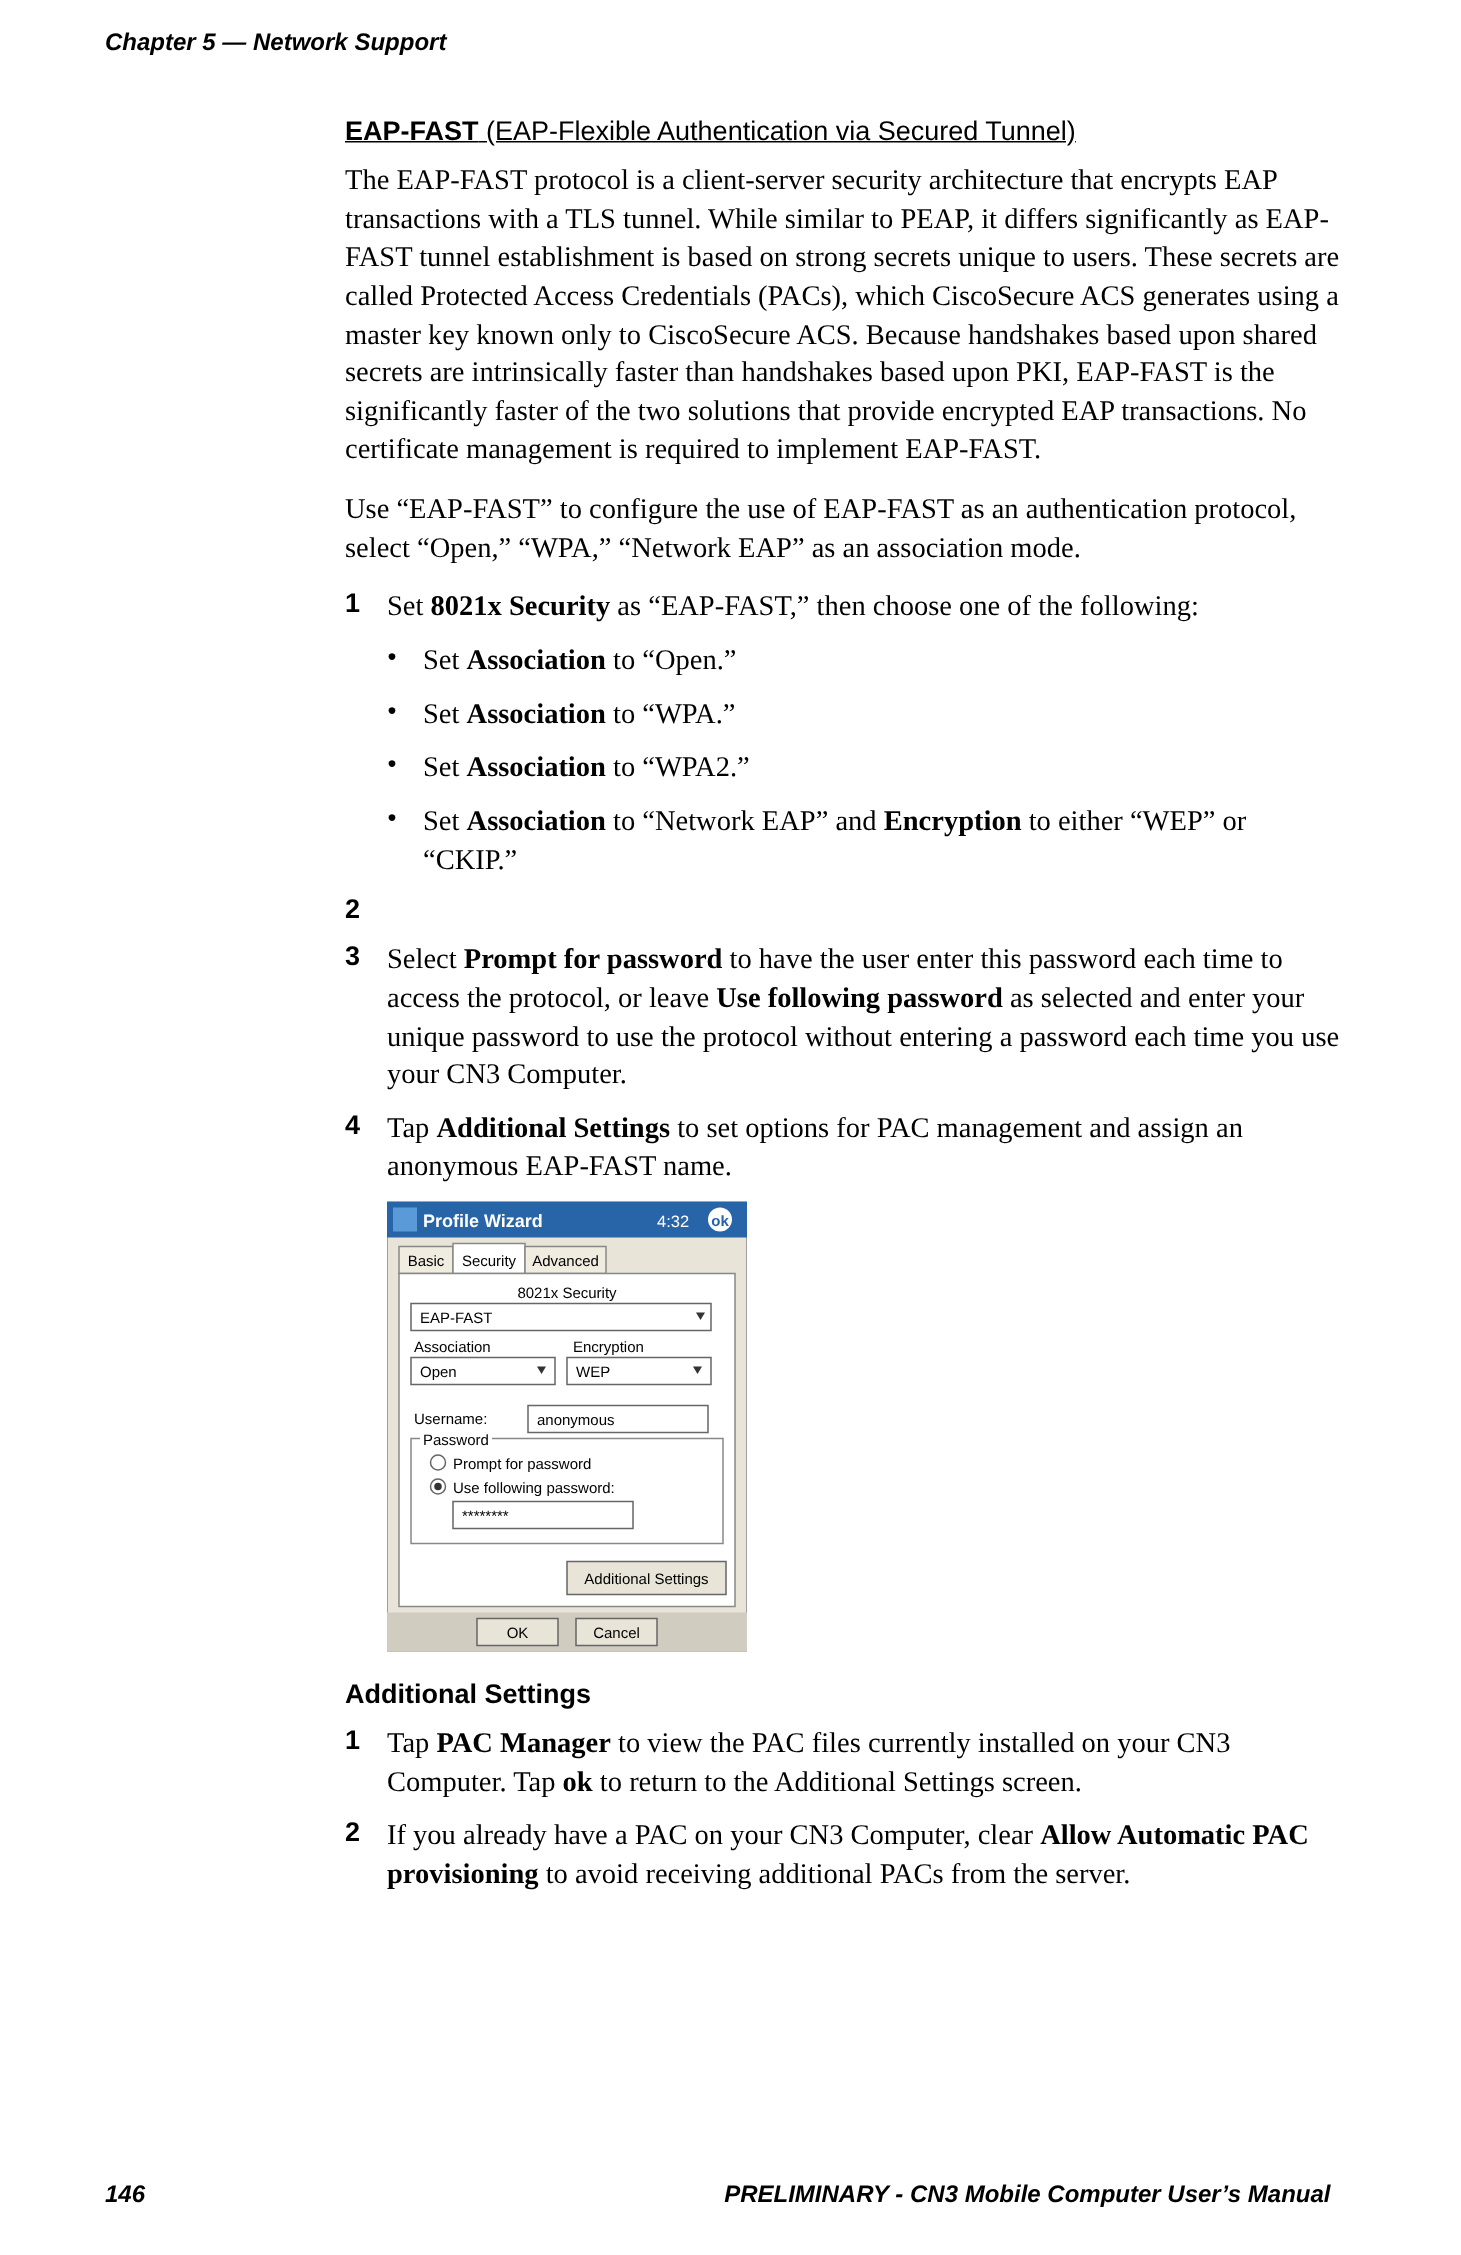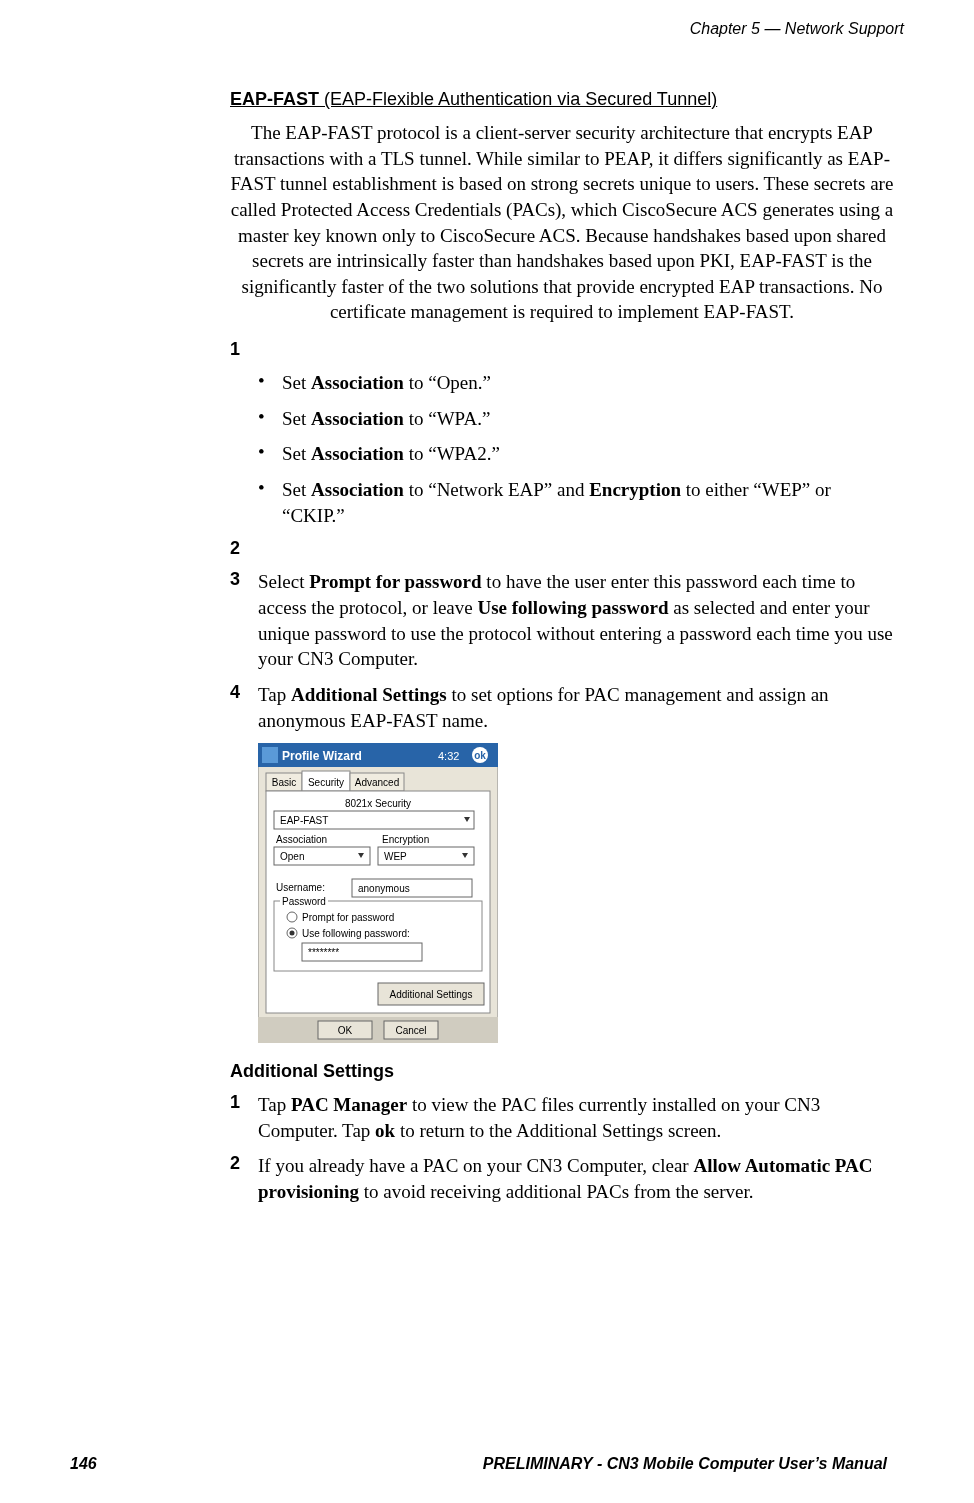--- a/index.html
+++ b/index.html
@@ -7,42 +7,40 @@
     font-family: Georgia, 'Times New Roman', serif;
     background: #fff;
     color: #000;
     width: 974px;
     height: 1503px;
     position: relative;
     padding: 20px 70px 40px 70px;
   }
   .header-text {
     font-family: Arial, Helvetica, sans-serif;
-    font-weight: normal;
+    font-weight: bold;
     font-style: italic;
     font-size: 16px;
-    margin-bottom: 51px;
-    text-align: right;
+    margin-bottom: 39px;
   }
   .content {
     margin-left: 160px;
     margin-right: 10px;
   }
   .section-title {
     font-family: Arial, Helvetica, sans-serif;
     font-size: 18px;
     margin-bottom: 10px;
     text-decoration: underline;
   }
   .section-title .bold { font-weight: bold; }
   .para {
     font-size: 19px;
     line-height: 1.35;
     margin-bottom: 14px;
-    text-align: center;
   }
   .ol-item {
     display: flex;
     margin-bottom: 10px;
   }
   .ol-num {
     font-family: Arial, Helvetica, sans-serif;
     font-weight: bold;
     font-size: 18px;
     width: 28px;
@@ -97,23 +95,27 @@
 
 <div class="header-text">Chapter 5 — Network Support</div>
 
 <div class="content">
 
   <div class="section-title">
     <span class="bold">EAP-FAST</span><span> (EAP-Flexible Authentication via Secured Tunnel)</span>
   </div>
 
   <p class="para">The EAP-FAST protocol is a client-server security architecture that encrypts EAP transactions with a TLS tunnel. While similar to PEAP, it differs significantly as EAP-FAST tunnel establishment is based on strong secrets unique to users. These secrets are called Protected Access Credentials (PACs), which CiscoSecure ACS generates using a master key known only to CiscoSecure ACS. Because handshakes based upon shared secrets are intrinsically faster than handshakes based upon PKI, EAP-FAST is the significantly faster of the two solutions that provide encrypted EAP transactions. No certificate management is required to implement EAP-FAST.</p>
+  <p class="para">Use “EAP-FAST” to configure the use of EAP-FAST as an authentication protocol, select “Open,” “WPA,” “Network EAP” as an association mode.</p>
 
   <div class="ol-item">
     <div class="ol-num">1</div>
+    <div class="ol-text">
+      <span>Set </span><span class="bold">8021x Security</span><span> as “EAP-FAST,” then choose one of the following:</span>
+    </div>
   </div>
 
   <div class="ul-item">
     <div class="bullet">•</div>
     <div class="ul-text"><span>Set </span><span class="bold">Association</span><span> to “Open.”</span></div>
   </div>
   <div class="ul-item">
     <div class="bullet">•</div>
     <div class="ul-text"><span>Set </span><span class="bold">Association</span><span> to “WPA.”</span></div>
   </div>

